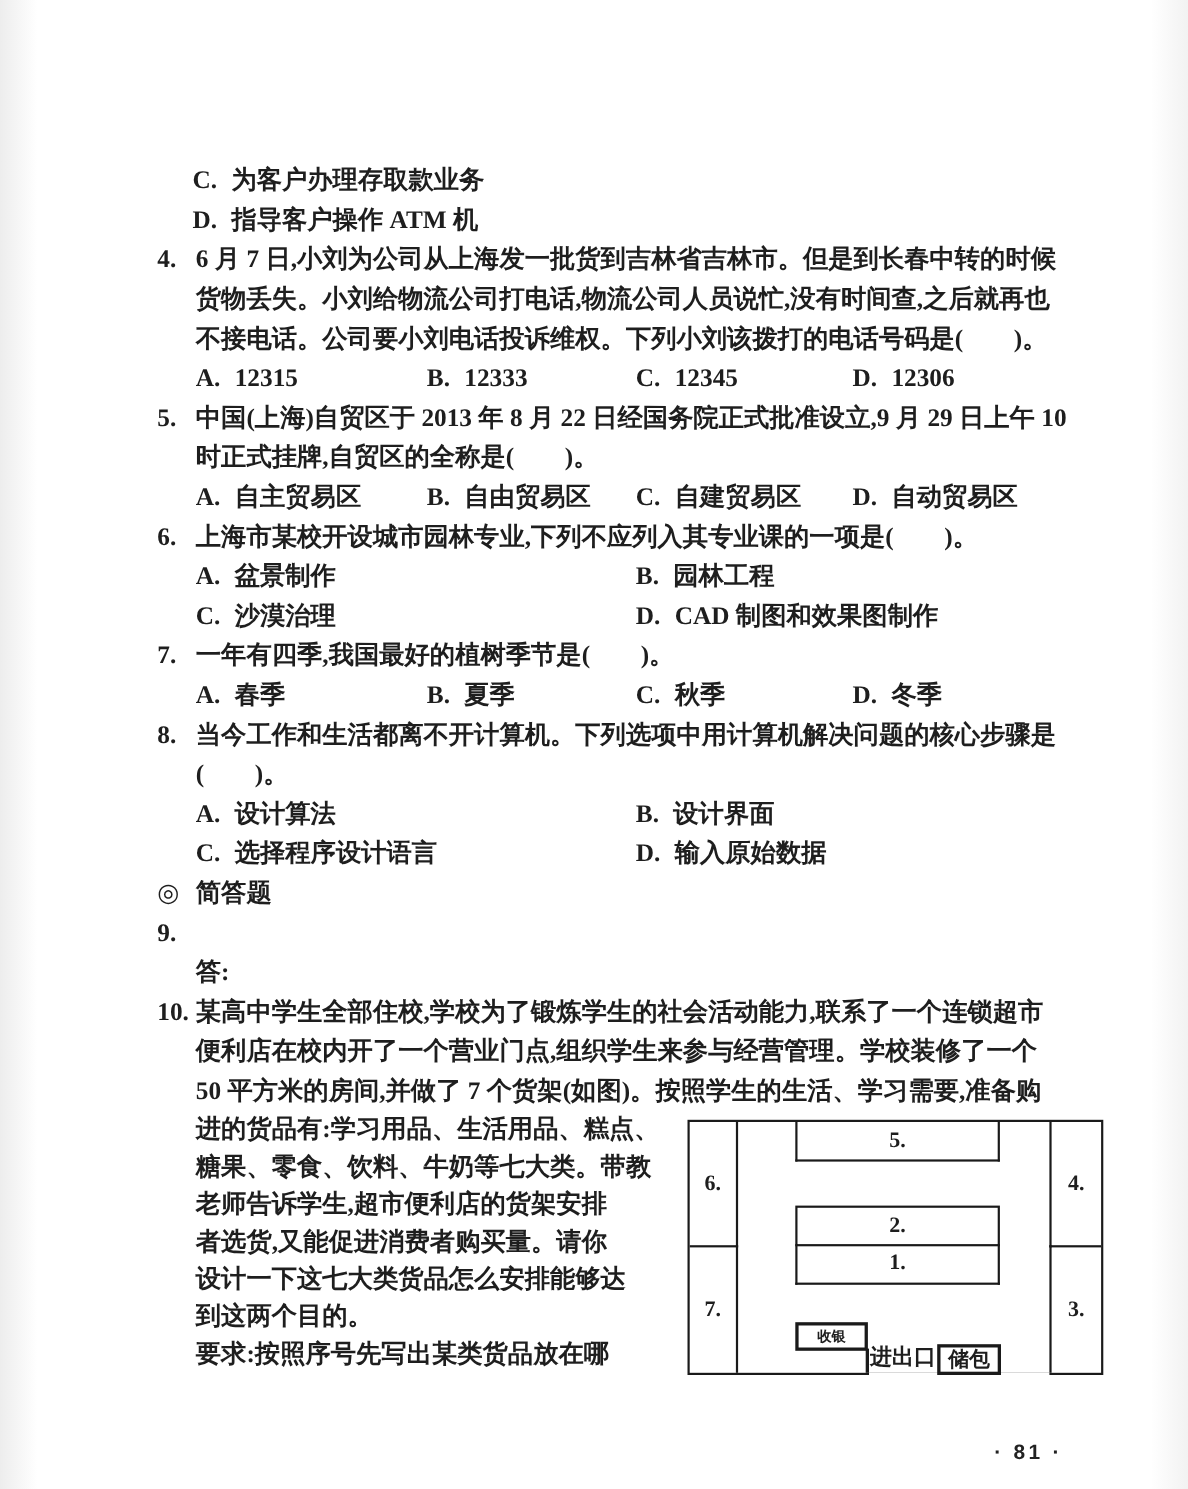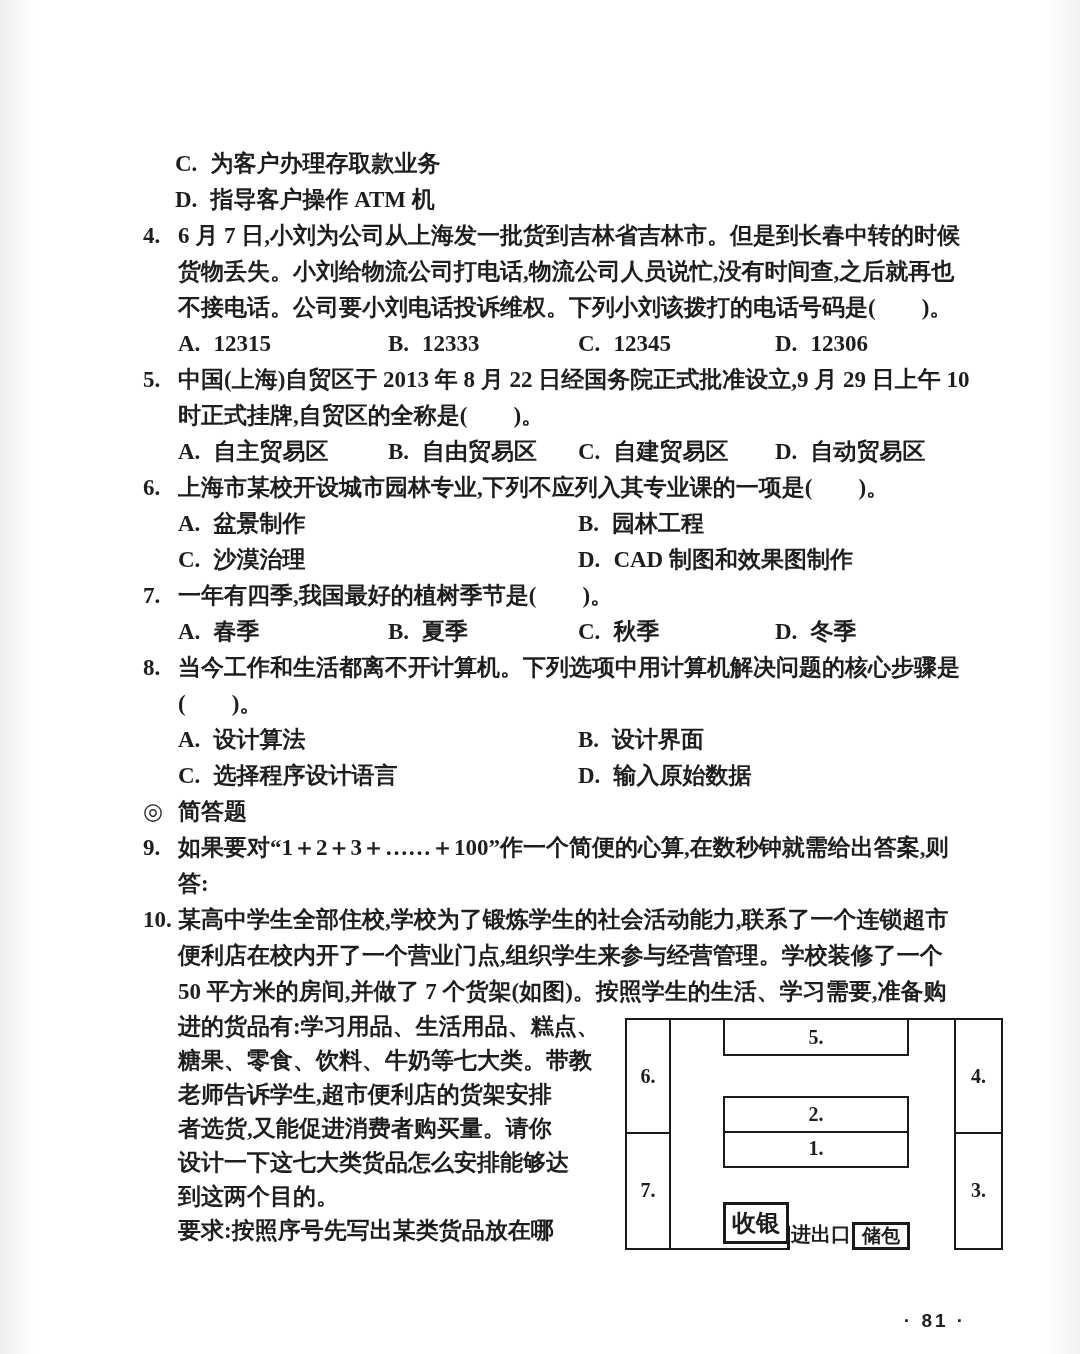--- a/index.html
+++ b/index.html
@@ -47,21 +47,21 @@
     position:absolute; box-sizing:border-box;
     display:flex; align-items:center; justify-content:center;
   }
   .b6 { left:0; top:0; width:44px; height:114px; border-right:2px solid #1a1a1a; border-bottom:2px solid #1a1a1a; }
   .b7 { left:0; top:112px; width:44px; height:116px; border-right:2px solid #1a1a1a; }
   .b4 { right:0; top:0; width:47px; height:114px; border-left:2px solid #1a1a1a; border-bottom:2px solid #1a1a1a; }
   .b3 { right:0; top:112px; width:47px; height:116px; border-left:2px solid #1a1a1a; }
   .s5 { left:96px; top:0; width:186px; height:36px; border:2px solid #1a1a1a; border-top:none; }
   .s2 { left:96px; top:76px; width:186px; height:37px; border:2px solid #1a1a1a; }
   .s1 { left:96px; top:111px; width:186px; height:37px; border:2px solid #1a1a1a; border-top:none; }
-  .cashier { left:96px; top:182px; width:66px; height:42px; border:3px solid #1a1a1a; font-size:24px;text-align:center; }
+  .cashier { left:96px; top:182px; width:66px; height:26px; border:3px solid #1a1a1a; font-size:13px;text-align:center; }
   .bag { left:225px; bottom:-2px; width:58px; height:28px; border:3px solid #1a1a1a; font-size:19px; }
   .tick { position:absolute; left:160px; top:206px; width:3px; height:22px; background:#1a1a1a; }
   .gapcover { position:absolute; left:163px; bottom:-2px; width:164px; height:2px; background:#ffffff; }
   .entrance { position:absolute; left:164px; bottom:0px; height:28px; line-height:28px; font-size:20px;margin-top:40px; }
   .pagenum {
     position:absolute; top:1310px; left:890px; width:90px;
     text-align:center; font-size:19px; letter-spacing:3px;
     font-family:"Liberation Sans","DejaVu Sans",sans-serif;
     color:#222;
   }
@@ -202,21 +202,20 @@
         </span>
     </div>
 
     <div class="line qfirst">
       <span class="qnum">◎</span>
         <span>简答题</span>
     </div>
 
     <div class="line qfirst">
       <span class="qnum">9.</span>
-        <span class="qtext">如果要对“1＋2＋3＋……＋100”作一个简便的心算,在数秒钟就需给出答案,则</span>
     </div>
     <div class="line cont">答:</div>
 
     <div class="line qfirst">
       <span class="qnum">10.</span>
         <span class="qtext">某高中学生全部住校,学校为了锻炼学生的社会活动能力,联系了一个连锁超市</span>
     </div>
     <div class="line cont">便利店在校内开了一个营业门点,组织学生来参与经营管理。学校装修了一个</div>
     <div class="line cont">50 平方米的房间,并做了 7 个货架(如图)。按照学生的生活、学习需要,准备购</div>
 

